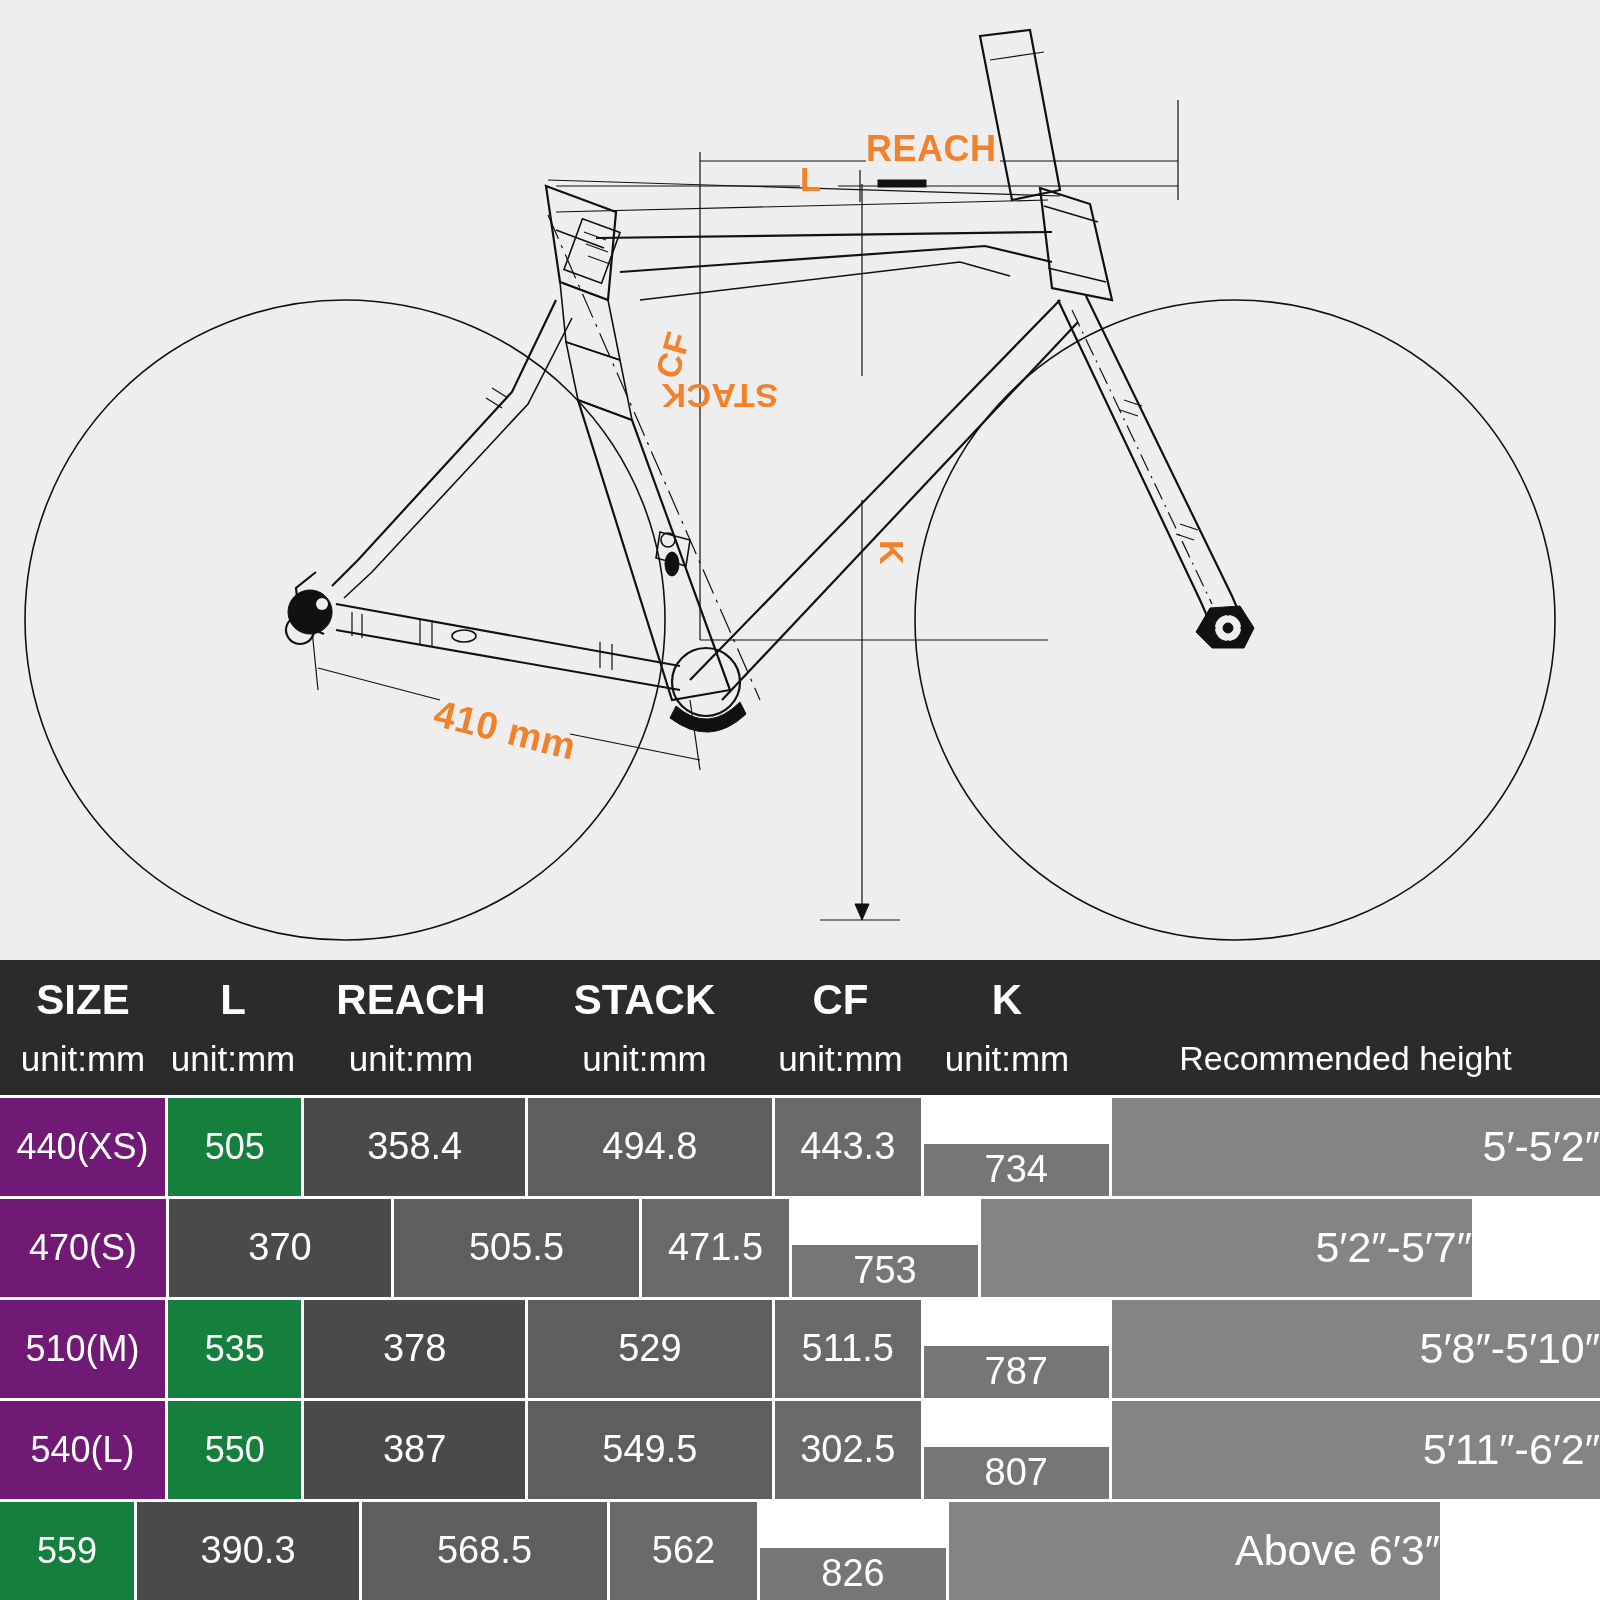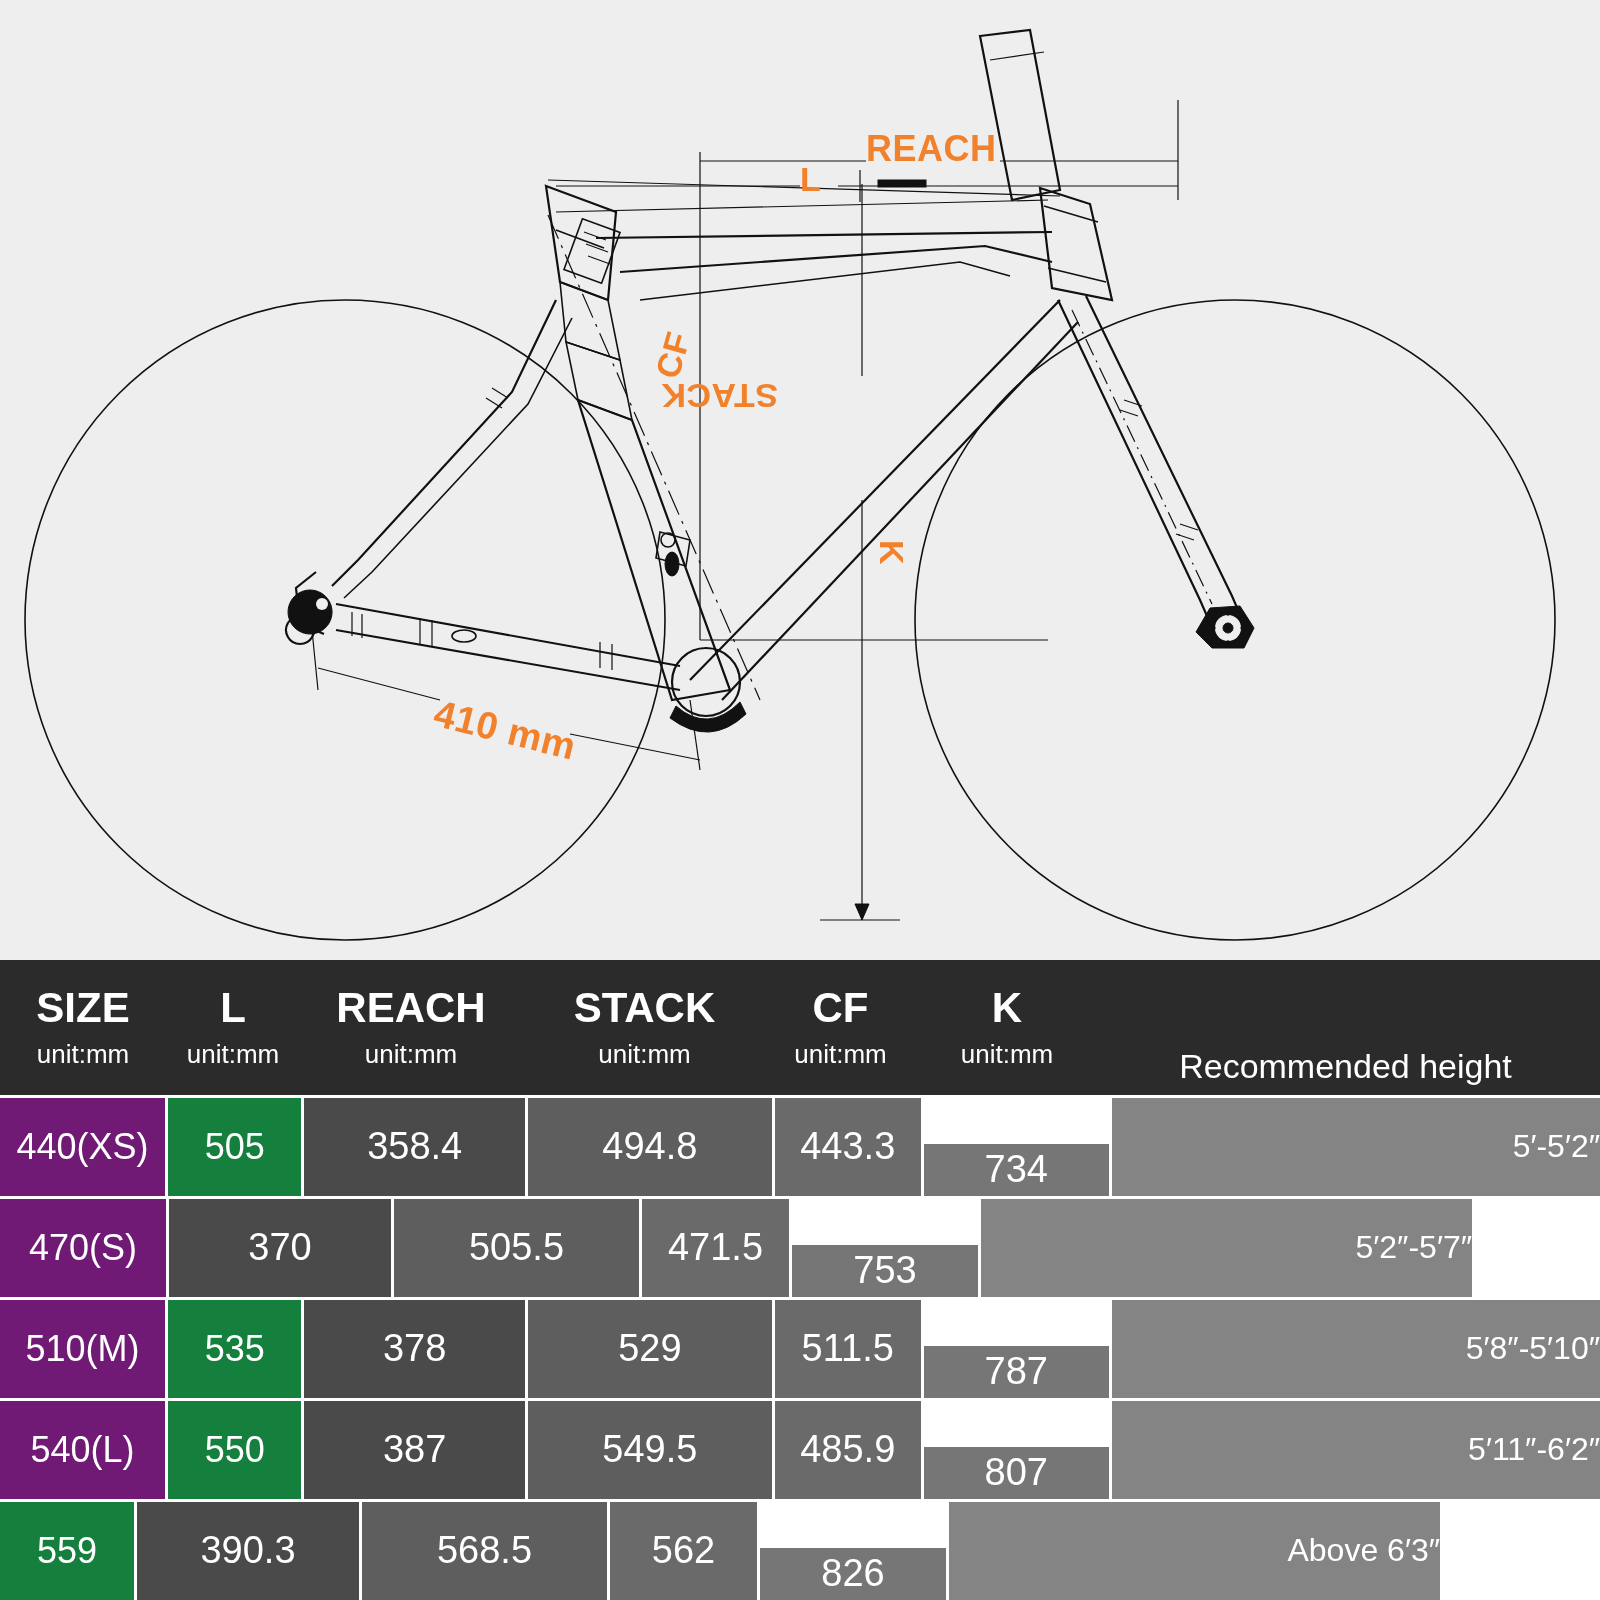--- a/index.html
+++ b/index.html
@@ -63,31 +63,31 @@
   .c1 { width:134px; }
   .c2 { width:222px; }
   .c3 { width:245px; }
   .c4 { width:147px; }
   .c5 { width:186px; }
   .c6 { width:491px; }
 
   
   #hrow .cell { margin-right:0; background:transparent; flex-direction:column; }
   .hmain { font-size:42px; font-weight:bold; line-height:1.0; }
-  .hsub  { font-size:26px; font-weight:normal; margin-top:12px; line-height:1.0; }
+  .hsub  { font-size:35px; font-weight:normal; margin-top:20px; line-height:1.0; }
   #hrow .c6 .hmain { font-size:34px; font-weight:normal; margin-top:14px; }
 
   
   .drow .c0 { background:#701a75; font-size:36px; }
   .drow .c1 { background:#15803d; font-size:36px; }
   .drow .c2 { background:#4a4a4a; font-size:38px; }
   .drow .c3 { background:#5e5e5e; font-size:38px; }
   .drow .c4 { background:#6a6a6a; font-size:38px; }
   .drow .c5 { background:#767676; font-size:38px;margin-top:46px; }
-  .drow .c6 { background:#848484; font-size:32px; }
+  .drow .c6 { background:#848484; font-size:43px; }
 
   .thin { stroke:#111; fill:none; stroke-width:1.6; }
   .thin2 { stroke:#111; fill:none; stroke-width:2.2; }
   .hair { stroke:#111; fill:none; stroke-width:1.2; }
   .fillb { fill:#111; stroke:#111; stroke-width:1; }
 </style>
 </head>
 <body>
 
 <div id="root">
@@ -264,21 +264,21 @@
       <div class="cell c4">511.5</div>
       <div class="cell c5">787</div>
       <div class="cell c6">5′8″-5′10″</div>
     </div>
 
     <div class="trow drow">
       <div class="cell c0">540(L)</div>
       <div class="cell c1">550</div>
       <div class="cell c2">387</div>
       <div class="cell c3">549.5</div>
-      <div class="cell c4">485.9</div>
+      <div class="cell c4">302.5</div>
       <div class="cell c5">807</div>
       <div class="cell c6">5′11″-6′2″</div>
     </div>
 
     <div class="trow drow">
       <div class="cell c1">559</div>
       <div class="cell c2">390.3</div>
       <div class="cell c3">568.5</div>
       <div class="cell c4">562</div>
       <div class="cell c5">826</div>

